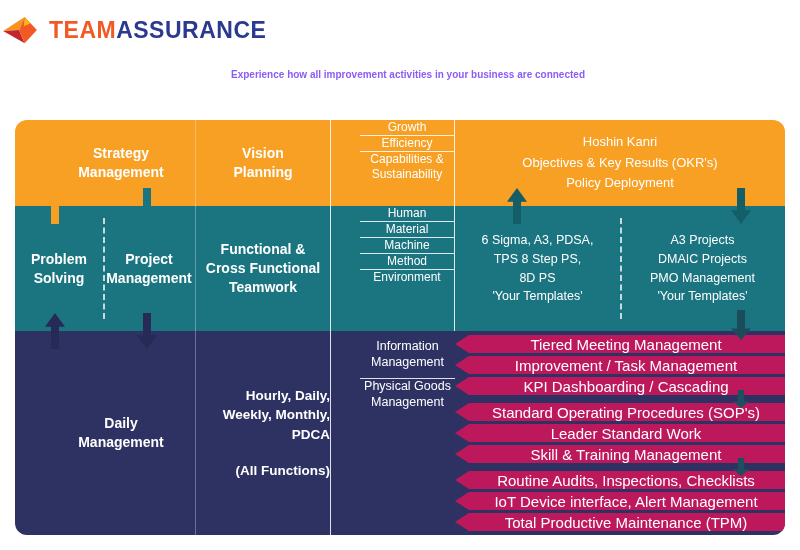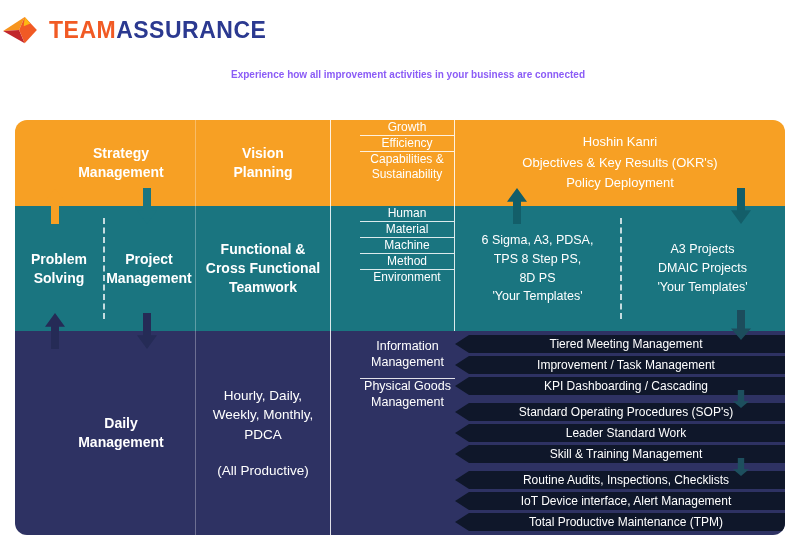--- a/index.html
+++ b/index.html
@@ -38,27 +38,27 @@
   .c3 .row:first-child { border-top:none; }
   .band-daily .c3 .row { font-size:12.5px;margin-top:8px; }
 
   .tools { flex-direction:column; font-size:13px; line-height:1.6; }
   .c4-split { display:flex; width:330px; }
   .c4-split .sub { width:165px; display:flex; flex-direction:column; align-items:center;
                    justify-content:center; text-align:right; font-size:12.5px; line-height:1.5; }
 
   .dash-v { position:absolute; top:12px; bottom:12px; border-left:2px dashed rgba(255,255,255,.75); }
 
-  .daily-c2 { flex-direction:column; font-weight:normal; font-size:13.5px; line-height:1.45; }
+  .daily-c2 { flex-direction:column; font-weight:bold; font-size:13.5px; line-height:1.45;align-items:flex-end; }
   .daily-note { margin-top:16px; }
 
   
   .chev-wrap { width:330px; display:flex; flex-direction:column; justify-content:center; gap:8px; padding:4px 0; }
   .chev-group { display:flex; flex-direction:column; gap:3px; }
-  .chev { height:18px; background:#0f172a; color:#fff; font-size:12px;
+  .chev { height:18px; background:#be185d; color:#fff; font-size:15px;
           display:flex; align-items:center; justify-content:center; text-align:center;
           padding-left:12px;
           clip-path:polygon(0 50%, 14px 0, 100% 0, 100% 100%, 14px 100%); }
 
   
   .arrow { position:absolute; width:20px; height:36px; }
   .arrow.up   { clip-path:polygon(50% 0, 100% 38%, 70% 38%, 70% 100%, 0% 100%, 30% 100%, 30% 38%, 0 38%); }
   .arrow.down { clip-path:polygon(50% 100%, 100% 62%, 70% 62%, 70% 0, 30% 0, 30% 62%, 0 62%); }
   .arrow.small { width:16px; height:18px; }
 </style>
@@ -125,34 +125,35 @@
         <div class="sub">
           <div>6 Sigma, A3, PDSA,</div>
           <div>TPS 8 Step PS,</div>
           <div>8D PS</div>
           <div>'Your Templates'</div>
         </div>
         <div class="dash-v" style="left:605px"></div>
         <div class="sub">
           <div>A3 Projects</div>
           <div>DMAIC Projects</div>
+          <div>PMO Management</div>
           <div>'Your Templates'</div>
         </div>
       </div>
     </div>
 
     <div class="band band-daily">
       <div class="cell c1 bold">
         <span class="lbl" style="max-width:100px">Daily Management</span>
       </div>
       <div class="cell c2 daily-c2">
         <div>Hourly, Daily,</div>
         <div>Weekly, Monthly,</div>
         <div>PDCA</div>
-        <div class="daily-note">(All Productive)</div>
+        <div class="daily-note">(All Functions)</div>
       </div>
       <div class="c3">
         <div class="row">Information Management</div>
         <div class="row">Physical Goods Management</div>
       </div>
       <div class="chev-wrap">
         <div class="chev-group">
           <div class="chev">Tiered Meeting Management</div>
           <div class="chev">Improvement / Task Management</div>
           <div class="chev">KPI Dashboarding / Cascading</div>

